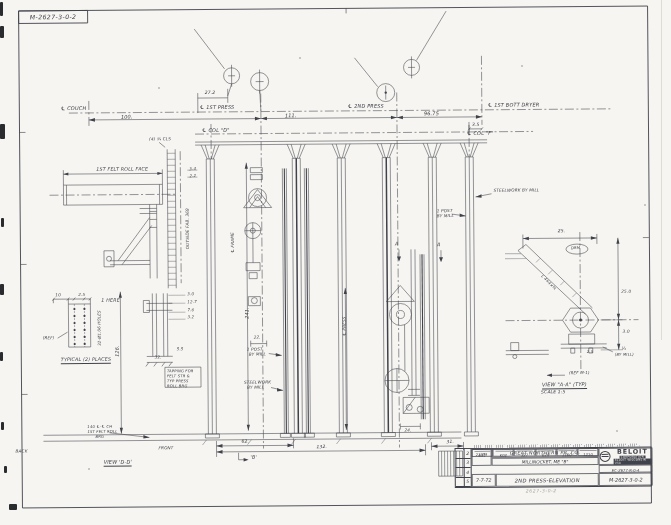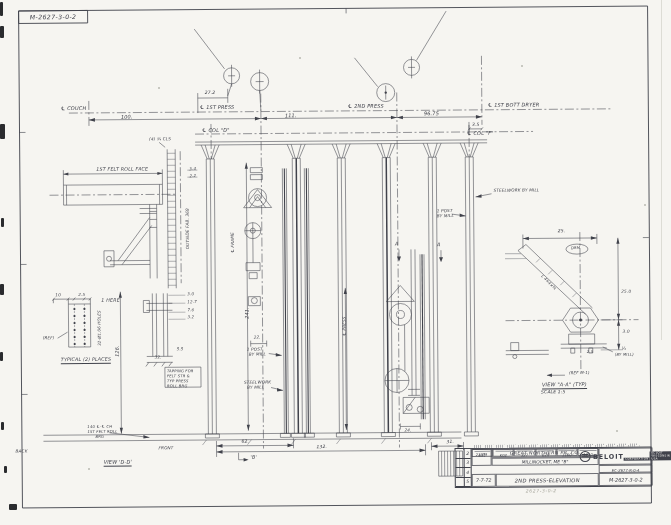--- a/index.html
+++ b/index.html
@@ -28,21 +28,21 @@
   #tb-order{left:0;top:0;width:20px;height:17px;font-size:3.6px;text-align:center;padding-top:3px;}
   #tb-cust1{left:20px;top:0;width:107px;height:9px;font-size:4.8px;display:flex;align-items:center;justify-content:center;letter-spacing:.3px;}
   #tb-cust2{left:20px;top:9px;width:107px;height:8px;font-size:4.4px;display:flex;align-items:center;justify-content:center;}
   #tb-cells{left:0;top:17px;width:127px;height:8px;display:flex;}
   .oc{flex:1;border:.4px solid rgba(64,66,75,.75);box-sizing:border-box;font-size:3.8px;font-style:italic;
       text-align:center;padding-top:2.6px;position:relative;color:var(--ink);}
   .oc::before{content:"";position:absolute;left:1.5px;right:1.5px;top:.8px;height:.9px;background:#9a9b9f;}
   #tb-logo{left:127px;top:0;width:54px;height:17px;display:flex;align-items:center;justify-content:center;gap:2.5px;font-style:normal;}
   .logo-circle{width:9px;height:9px;border:1.1px solid var(--ink);border-radius:50%;position:relative;flex:0 0 auto;}
   .logo-circle::before{content:"";position:absolute;left:1px;right:1px;top:2.2px;height:1px;background:var(--ink);box-shadow:0 2.2px 0 var(--ink);}
-  .logo-text{display:flex;flex-direction:row;align-items:flex-end;line-height:1.15;}
+  .logo-text{display:flex;flex-direction:column;align-items:center;line-height:1.15;}
   .logo-text b{font:bold 6.4px "DejaVu Sans",sans-serif;letter-spacing:.9px;}
   .logo-text .lbar{font:2.6px "DejaVu Sans",sans-serif;letter-spacing:.4px;background:var(--ink);color:var(--paper);padding:0 1.5px;}
   #tb-sec{left:127px;top:17px;width:54px;height:8px;font-size:3.8px;text-align:center;padding-top:2.2px;}
   #tb-date{left:0;top:25px;width:24px;height:13px;font-size:4.8px;display:flex;align-items:center;justify-content:center;}
   #tb-title{left:24px;top:25px;width:103px;height:13px;font-size:5.2px;display:flex;align-items:center;justify-content:center;letter-spacing:.3px;}
   #tb-num{left:127px;top:25px;width:54px;height:13px;font-size:5px;display:flex;align-items:center;justify-content:center;}
   #pencil-note{position:absolute;left:524px;top:490px;font:italic 4.5px "DejaVu Sans",sans-serif;color:#a9a89e;letter-spacing:.6px;}
   .spk{position:absolute;background:#2a2b2e;border-radius:1px;}
   .dot{position:absolute;background:#b9b8b0;border-radius:50%;}
   #paper-edge{position:absolute;left:661px;top:0;width:1px;height:340px;background:#dddcd5;}

